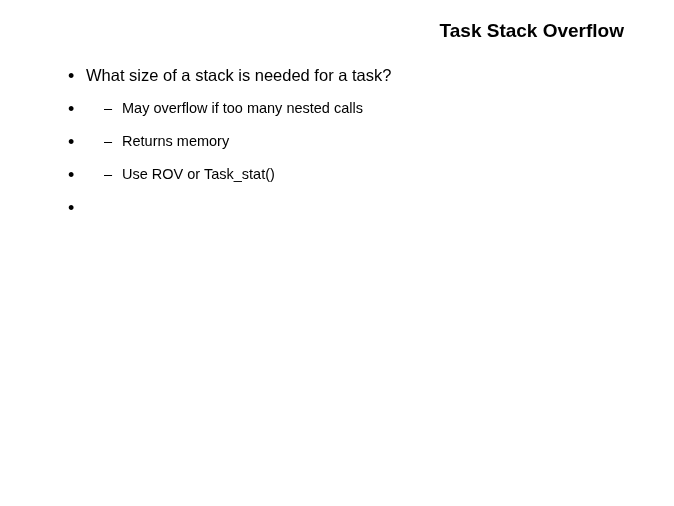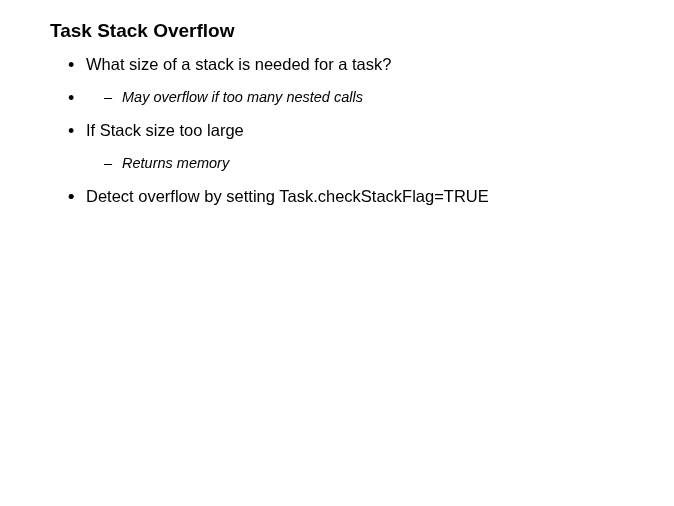--- a/index.html
+++ b/index.html
@@ -9,24 +9,24 @@
     }
     body {
       width: 674px;
       height: 506px;
       background: #ffffff;
       font-family: Verdana, Geneva, sans-serif;
       color: #000000;
       padding: 20px 50px 20px 50px;
     }
     .title {
-      text-align: left;
+      text-align: right;
       font-size: 19px;
       font-weight: bold;
-      margin-bottom: 13px;
+      margin-bottom: 24px;
     }
     ul.main-list {
       list-style: none;
       padding-left: 18px;
     }
     ul.main-list > li {
       position: relative;
       font-size: 16.5px;
       margin-bottom: 14px;
       padding-left: 18px;
@@ -42,21 +42,20 @@
       list-style: none;
       padding-left: 18px;
       margin-top: 14px;
     }
     ul.sub-list > li {
       position: relative;
       font-size: 14.5px;
       margin-bottom: 14px;
       padding-left: 18px;
       line-height: 1.3;
-      font-style: italic;
     }
     ul.sub-list > li::before {
       content: "–";
       position: absolute;
       left: 0;
       top: 0;
     }
   </style>
 </head>
 <body>
@@ -66,25 +65,24 @@
 <ul class="main-list">
   <li>
     <span>What size of a stack is needed for a task?</span>
   </li>
   <li>
     <ul class="sub-list">
       <li>May overflow if too many nested calls</li>
     </ul>
   </li>
   <li>
-    <span>If Stack size too large</span>
     <ul class="sub-list">
       <li>Returns memory</li>
     </ul>
   </li>
   <li>
     <ul class="sub-list">
+      <li>Use ROV or Task_stat()</li>
     </ul>
   </li>
   <li>
-    <span>Detect overflow by setting Task.checkStackFlag=TRUE</span>
   </li>
 </ul>
 
 </body></html>

